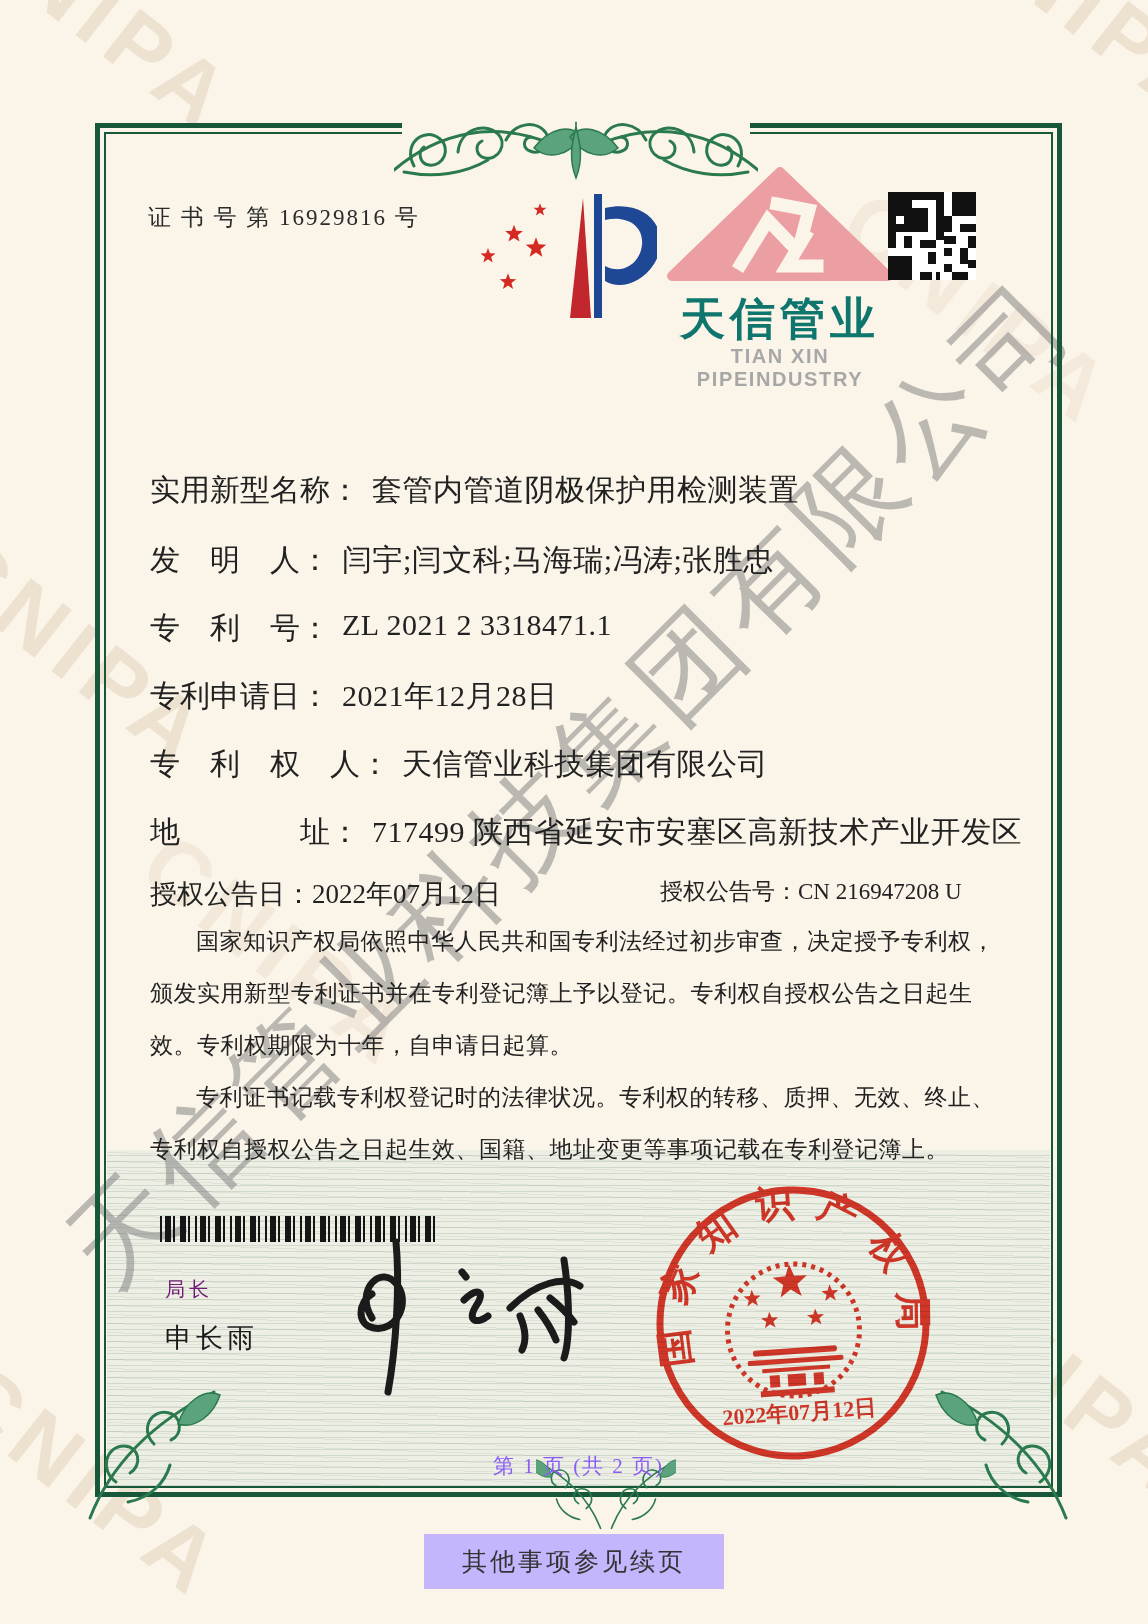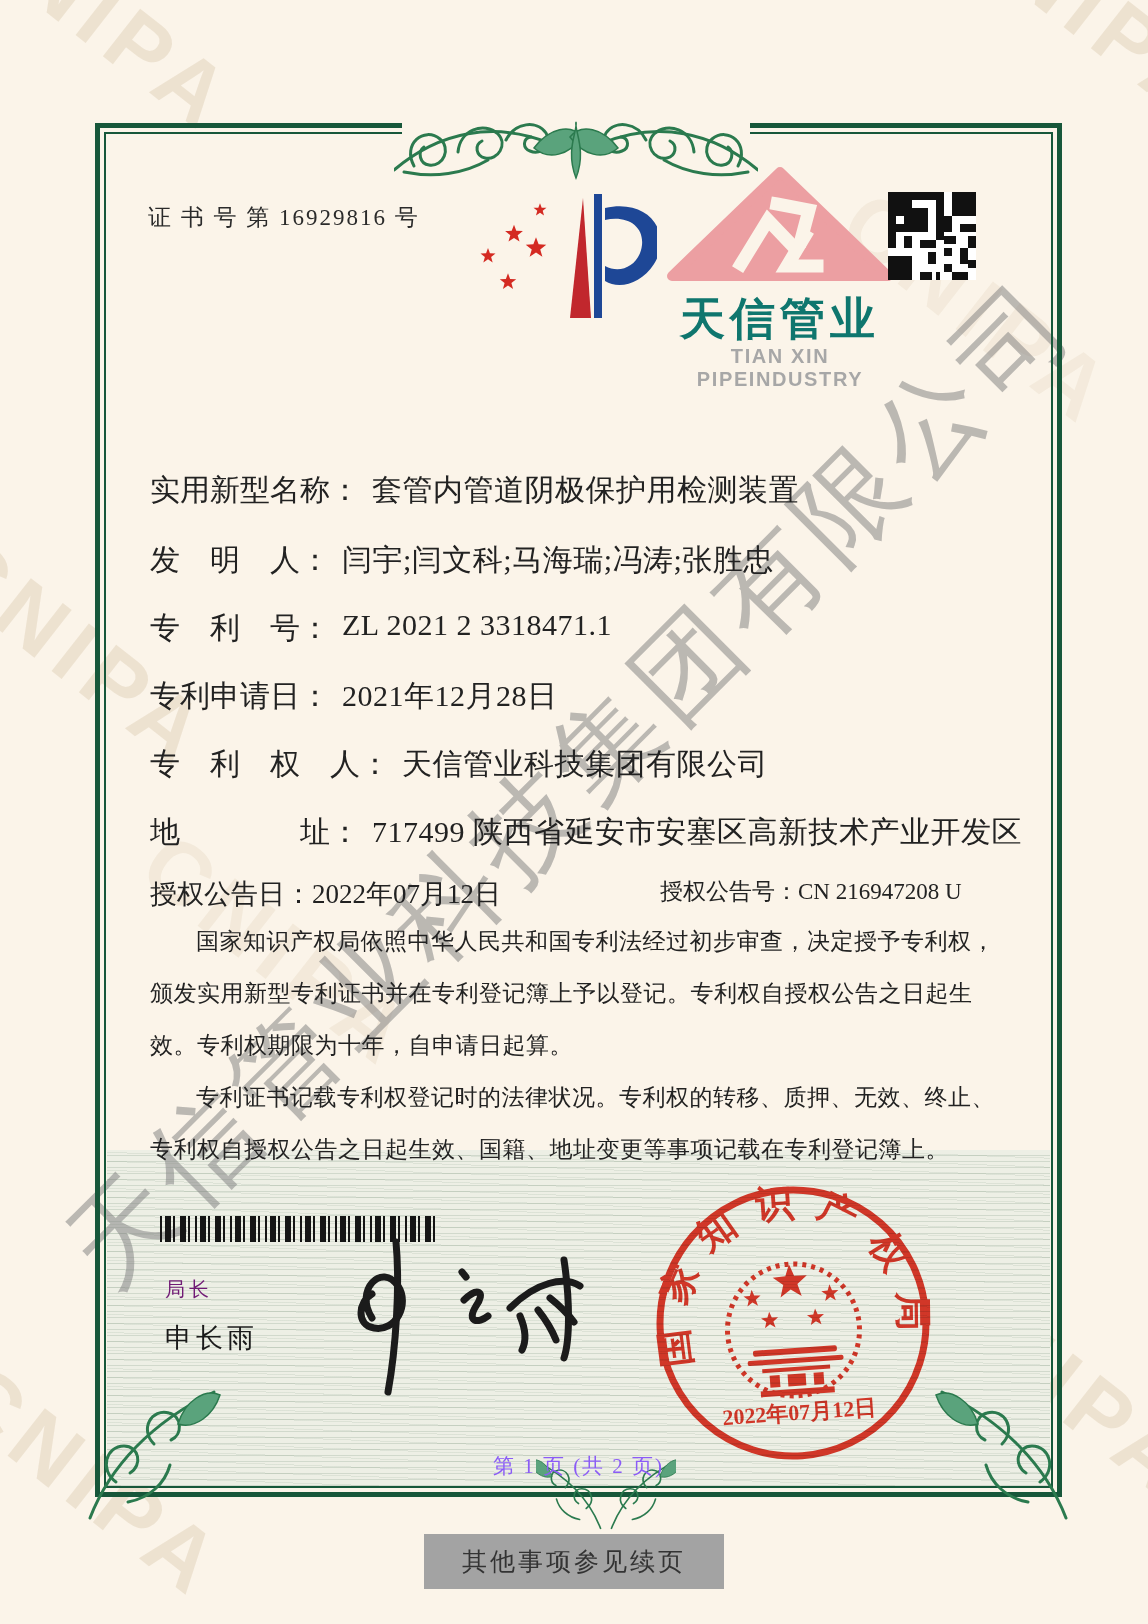--- a/index.html
+++ b/index.html
@@ -98,21 +98,21 @@
     font-family:"Liberation Sans","DejaVu Sans",sans-serif;font-size:27px;letter-spacing:4px;color:#1a1a1a;}
   .signature{position:absolute;z-index:8;left:312px;top:1228px;}
   .seal{position:absolute;z-index:9;left:648px;top:1178px;transform:rotate(-4deg);
     opacity:0.93;mix-blend-mode:multiply;}
   .page-num{
     position:absolute;z-index:8;left:95px;top:1452px;width:967px;text-align:center;
     font-size:21px;letter-spacing:2px;color:#8b5cf6;
   }
   .footer-note{
     position:absolute;z-index:8;left:50%;top:1534px;transform:translateX(-50%);
-    background:#a3a3a3;padding:11px 38px;font-size:25px;letter-spacing:3px;color:#333;
+    background:#c4b5fd;padding:11px 38px;font-size:25px;letter-spacing:3px;color:#333;
     white-space:nowrap;
   }
 </style>
 </head>
 <body>
 
 <div class="page">
 
   <div class="wm-cnipa" style="left:-60px;top:-36px;">CNIPA</div>
   <div class="wm-cnipa" style="left:928px;top:-44px;">CNIPA</div>

